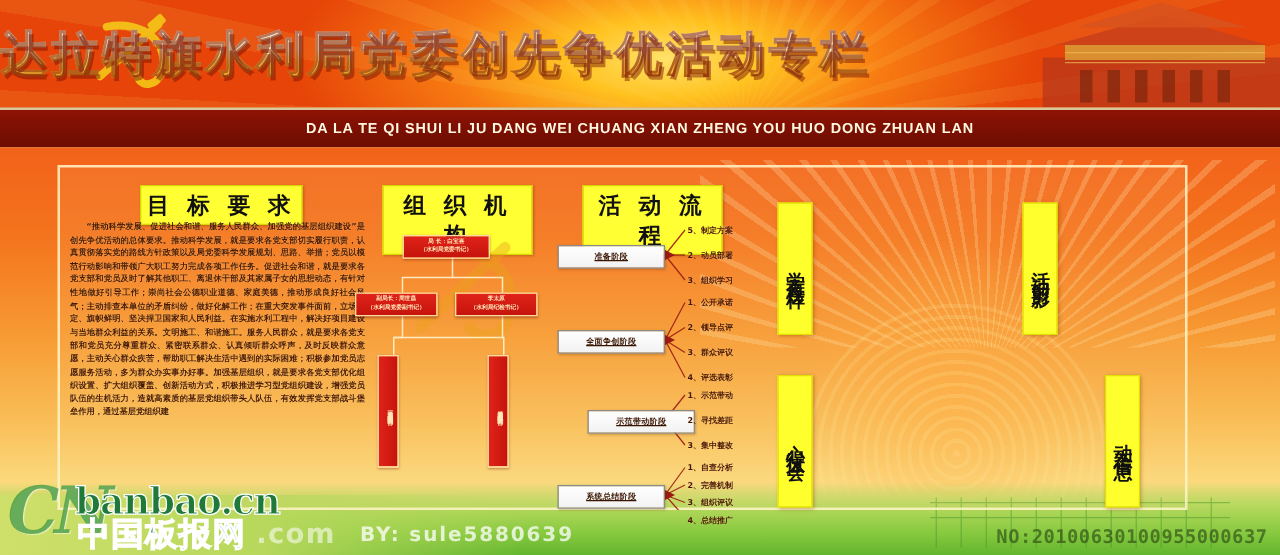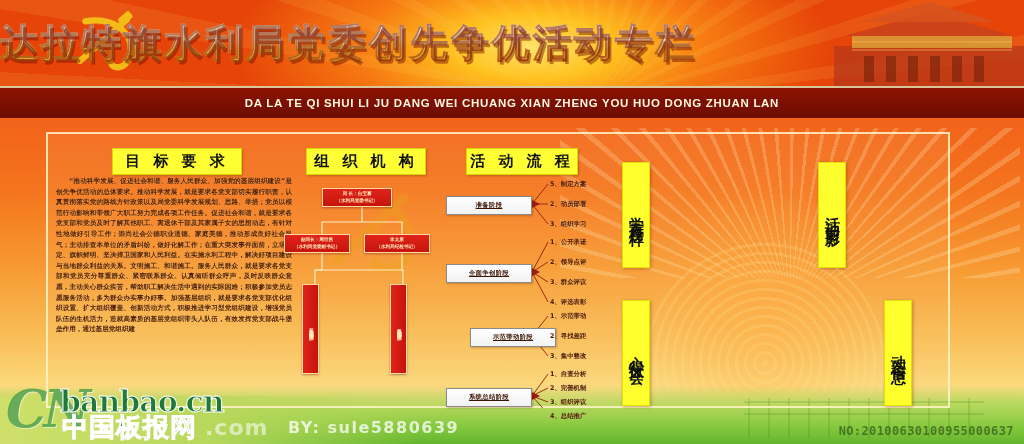--- a/index.html
+++ b/index.html
@@ -89,21 +89,21 @@
   .frame{
     position:absolute;left:46px;top:132px;width:900px;height:272px;
     border:2px solid rgba(255,245,200,.85);
     background:rgba(255,215,150,.10);
   }
 
   
   .sec-head{
     position:absolute;background:#ffff33;border:1px solid #d8d800;
     color:#111;font-weight:bold;text-align:center;
-    letter-spacing:4px;padding:3px 0;font-size:15px;
+    letter-spacing:4px;padding:3px 0;font-size:18px;
     box-shadow:1px 1px 2px rgba(110,40,0,.35);
   }
   #head-goal{left:112px;top:148px;width:128px;}
   #head-org{left:306px;top:148px;width:118px;}
   #head-flow{left:466px;top:148px;width:110px;}
 
   
   .goal-text{
     position:absolute;left:56px;top:176px;width:236px;height:212px;
     font-size:6.6px;line-height:10.6px;color:#4a1a00;font-weight:bold;
@@ -197,21 +197,21 @@
     font-size:22px;font-weight:bold;color:rgba(255,255,255,.55);
     letter-spacing:1px;
   }
   .wm-by{
     position:absolute;left:288px;top:418px;
     font-size:16px;font-weight:bold;color:rgba(255,255,255,.75);
     letter-spacing:1.5px;font-family:"DejaVu Sans",sans-serif;
   }
   .wm-no{
     position:absolute;right:10px;bottom:6px;
-    font-size:12px;font-weight:bold;color:rgba(40,70,20,.62);
+    font-size:15px;font-weight:bold;color:rgba(40,70,20,.62);
     font-family:"DejaVu Sans Mono","Liberation Mono",monospace;
     letter-spacing:.4px;
   }
 </style>
 </head>
 <body>
 
 <div id="poster">
 
   <div class="banner">

